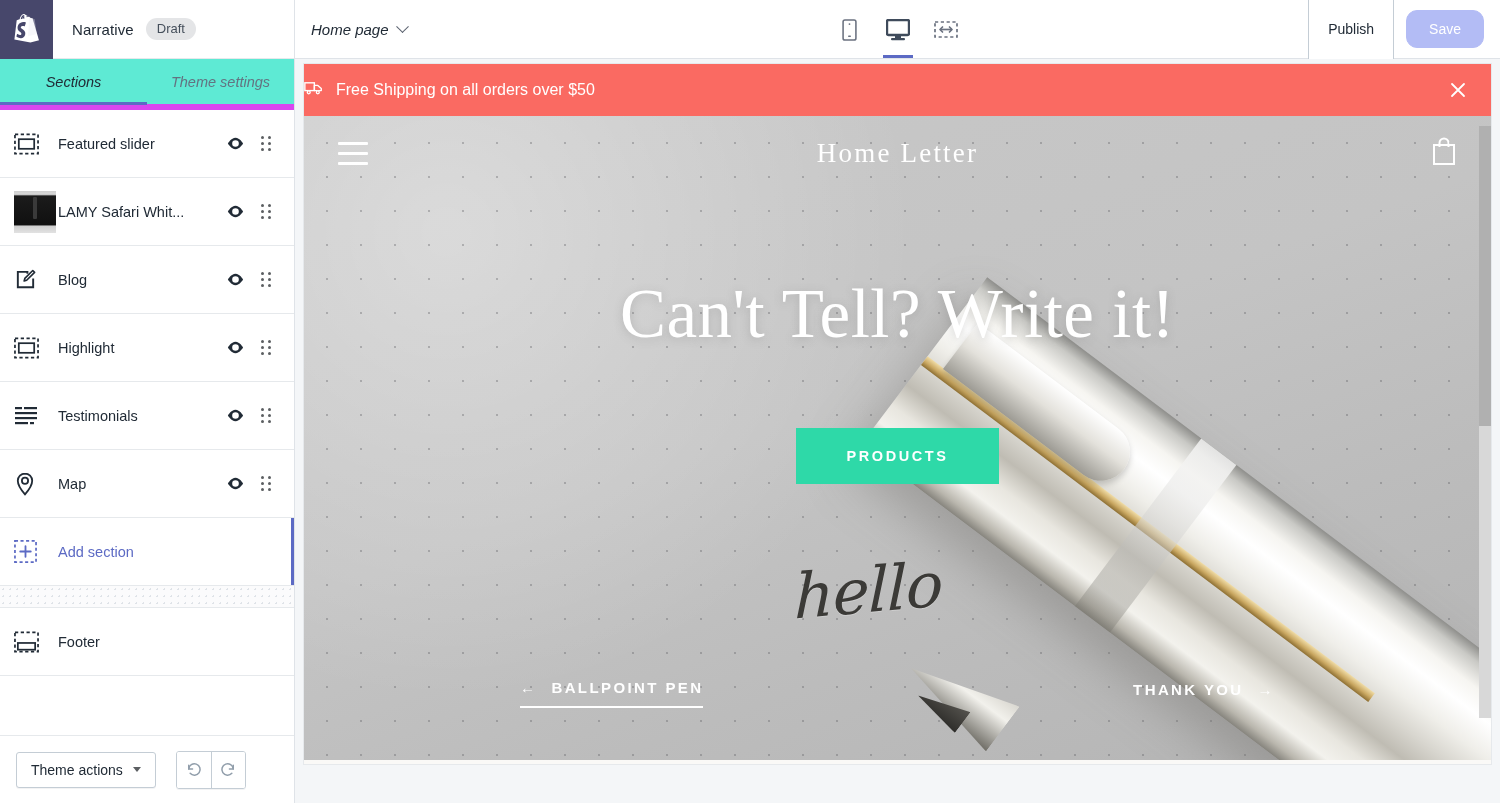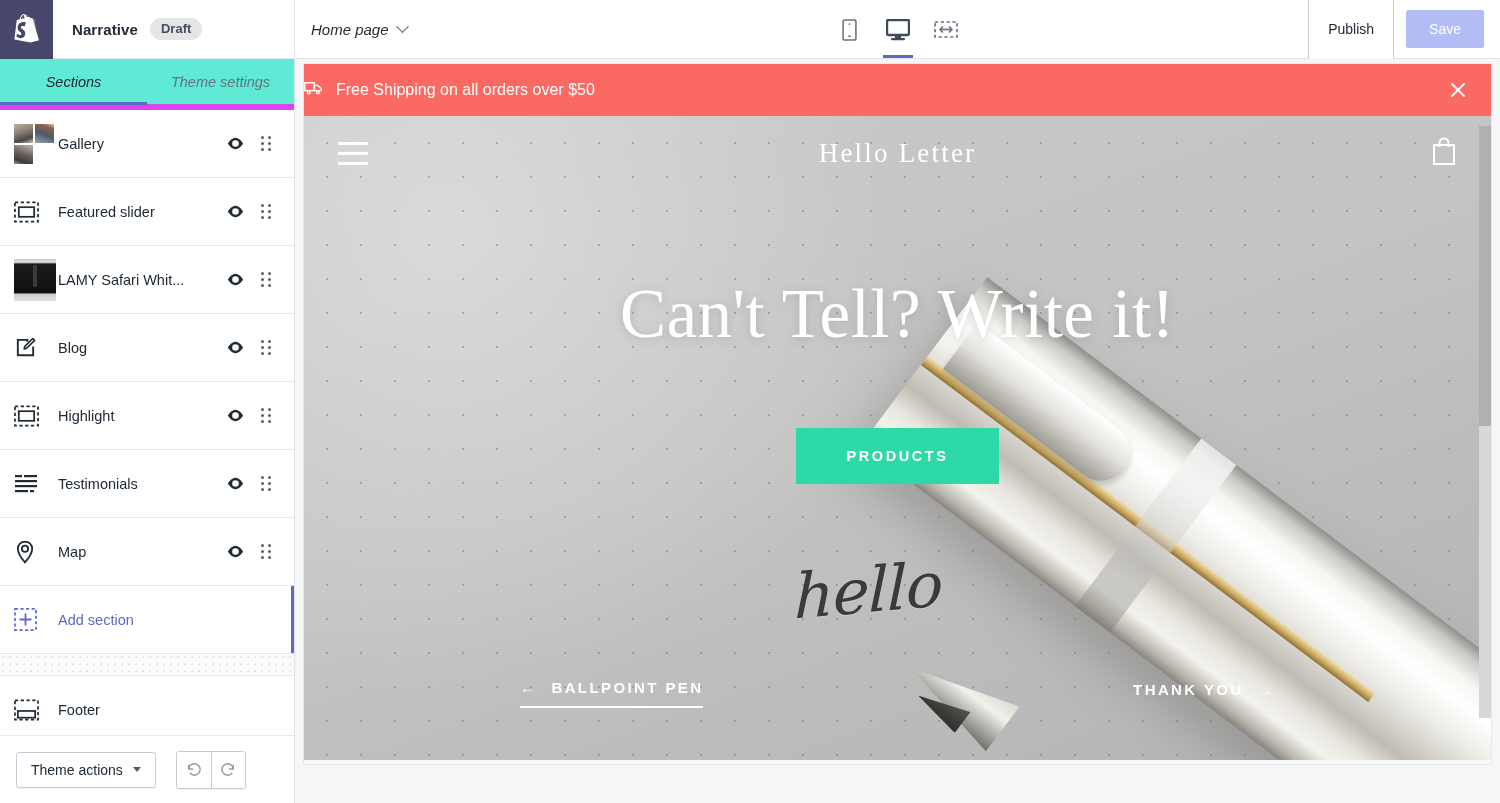--- a/index.html
+++ b/index.html
@@ -10,21 +10,21 @@
   }
   .app { position: relative; width: 1500px; height: 803px; display: flex; }
 
   
   .left-panel {
     width: 295px; height: 803px; position: relative;
     background: #fff; border-right: 1px solid #dfe3e8;
     display: flex; flex-direction: column;
   }
   .brandbar { height: 59px; display: flex; align-items: center; background:#fff;
-              border-bottom: 1px solid #e6e9ec; font-weight: bold; }
+              border-bottom: 1px solid #e6e9ec; }
   .shopify-logo {
     width: 53px; height: 59px; background: #47476b;
     display:flex; align-items:center; justify-content:center; flex: 0 0 53px;
   }
   .shopify-logo svg { display:block; }
   .theme-name {
     font-size: 15px; color: #212b36; margin-left: 19px; letter-spacing:.1px;
   }
   .draft-badge {
     margin-left: 12px; background:#e4e5e7; color:#454f5b;
@@ -140,21 +140,21 @@
   .dev-btn.active::after {
     content:""; position:absolute; bottom:-8px; left:2px; right:2px; height:3px; background:#5c6ac4;
   }
   .top-actions { margin-left:auto; display:flex; align-items:center; gap:12px; }
   .btn-publish {
     background:#fff; border:1px solid #c4cdd5; border-radius:3px;
     padding: 26px 19px; font-size:14px; color:#212b36; cursor:pointer;
     box-shadow: 0 1px 0 rgba(22,29,37,.05);
   }
   .btn-save {
-    background:#b3bcf5; border:1px solid #b3bcf5; border-radius:2px;
+    background:#b3bcf5; border:1px solid #b3bcf5; border-radius:11px;
     padding: 10px 22px; font-size:14px; color:#fff; cursor:default;
   }
 
   
   .preview-wrap { flex:1; padding: 0 0 0 0; position:relative; background:#f4f6f8; }
   .preview {
     position:absolute; left: 8px; right: 8px; top: 4px; bottom: 38px;
     background:#fff; overflow:hidden; border:1px solid #e6e9ec;
   }
   .announce {
@@ -287,46 +287,20 @@
       <div class="draft-badge">Draft</div>
     </div>
 
     <div class="tabs">
       <div class="tab active">Sections</div>
       <div class="tab">Theme settings</div>
     </div>
 
     <div class="sections-scroll">
 
-      <div class="sec-row first">
-        <div class="sec-icon">
-          <div class="thumb-gallery">
-              <div class="tg1"></div>
-              <div class="tg2"></div>
-              <div class="tg3"></div>
-            </div>
-        </div>
-        <div class="sec-label">Gallery</div>
-        <div class="eye-btn">
-          <svg width="19" height="19" viewBox="0 0 20 20">
-              <path d="M10 4C5.5 4 2 10 2 10s3.5 6 8 6 8-6 8-6-3.5-6-8-6zm0 9.5A3.5 3.5 0 1 1 10 6.5a3.5 3.5 0 0 1 0 7z" fill="#212b36"></path>
-              <circle cx="10" cy="10" r="1.9" fill="#fff"></circle>
-            </svg>
-        </div>
-        <div class="drag-btn">
-          <span class="dots">
-              <i></i>
-              <i></i>
-              <i></i>
-              <i></i>
-              <i></i>
-              <i></i>
-            </span>
-        </div>
-      </div>
 
       <div class="sec-row">
         <div class="sec-icon">
           <svg width="25" height="22" viewBox="0 0 26 22">
             <rect x="1" y="1" width="24" height="20" fill="none" stroke="#212b36" stroke-width="1.8" stroke-dasharray="3.4 2.6"></rect>
             <rect x="5" y="6" width="16" height="10" fill="none" stroke="#212b36" stroke-width="1.8"></rect>
           </svg>
         </div>
         <div class="sec-label">Featured slider</div>
         <div class="eye-btn">
@@ -592,21 +566,21 @@
           <div class="pen-nib"></div>
           <div class="pen-tip"></div>
           <div class="hello-script">hello</div>
 
           <div class="store-header">
             <div class="hamburger">
                 <i></i>
                 <i></i>
                 <i></i>
               </div>
-            <div class="store-name">Hello Letter</div>
+            <div class="store-name">Home Letter</div>
             <div class="cart">
               <svg width="26" height="30" viewBox="0 0 26 30">
                 <path d="M3 9h20v19H3z" fill="none" stroke="#fff" stroke-width="2"></path>
                 <path d="M8.5 11V7a4.5 4.5 0 0 1 9 0v4" fill="none" stroke="#fff" stroke-width="2"></path>
               </svg>
             </div>
           </div>
 
           <div class="hero-center">
             <div class="hero-title">Can't Tell? Write it!</div>

